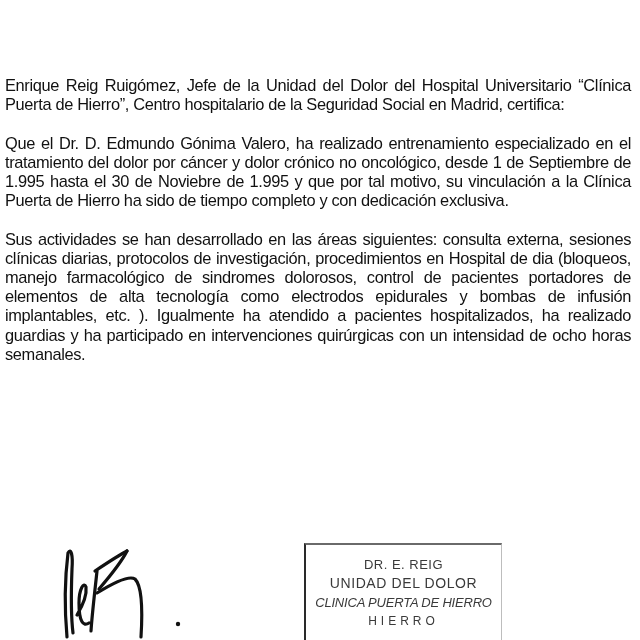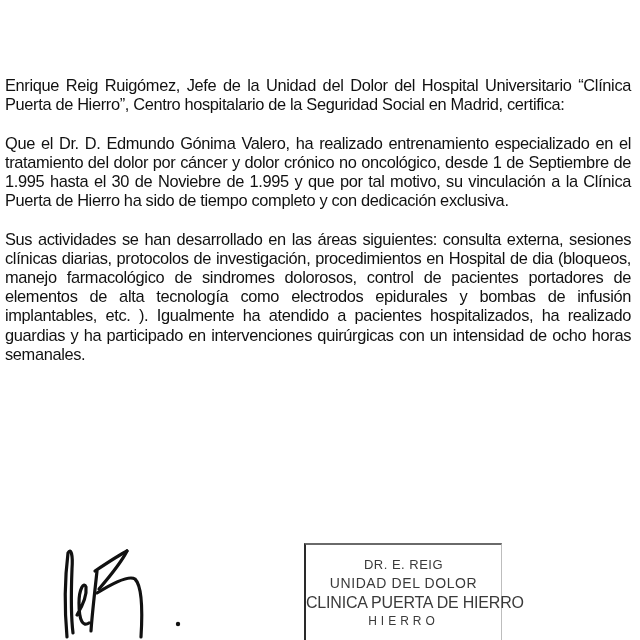--- a/index.html
+++ b/index.html
@@ -56,24 +56,25 @@
       line-height: 19px;
       letter-spacing: 0.5px;
       text-align: center;
     }
     .stamp .s2 {
       font-size: 14px;
       line-height: 19px;
       letter-spacing: 0.6px;
     }
     .stamp .s3 {
-      font-size: 16px;
+      font-size: 13px;
       line-height: 19px;
       letter-spacing: -0.2px;
       white-space: nowrap;
+      font-style: italic;
     }
     .stamp .s4 {
       font-size: 12px;
       line-height: 19px;
       letter-spacing: 4px;
     }
   </style>
 </head>
 <body>
 

